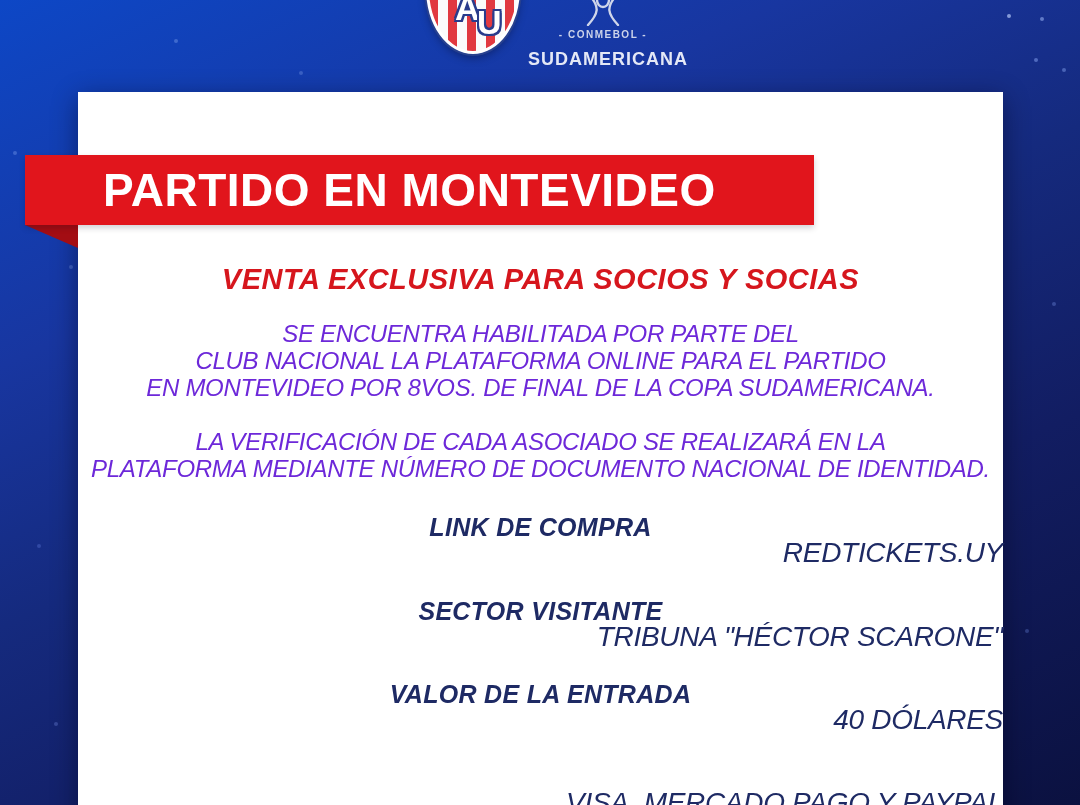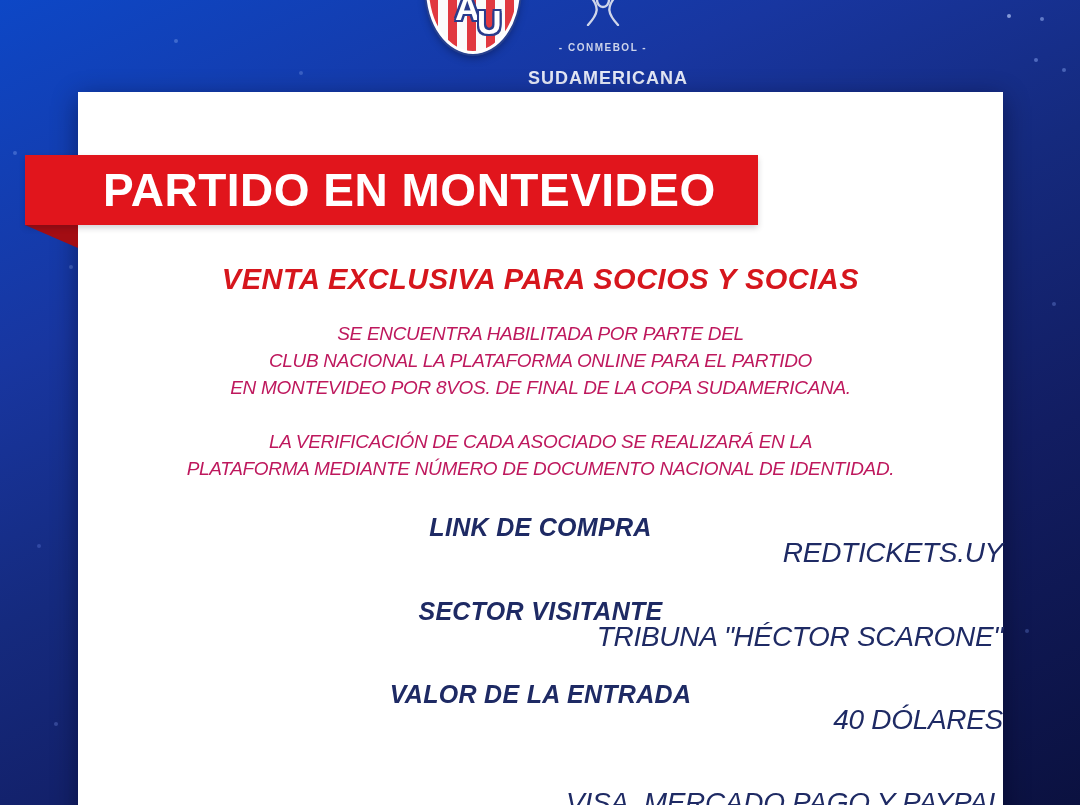--- a/index.html
+++ b/index.html
@@ -45,56 +45,56 @@
                 -2px -2px 0 #2a3c8c, 2px 2px 0 #2a3c8c, -2px 2px 0 #2a3c8c, 2px -2px 0 #2a3c8c;
   }
   .crest-letter.a { left:26px; top:46px; }
   .crest-letter.u { left:48px; top:60px; }
 
   .conmebol {
     position:absolute; left:528px; top:0; width:150px; text-align:center; color:#dfe4f4;
   }
   .conmebol .trophy { display:block; margin:0 auto; }
   .conmebol .small {
-    font-size:10px; font-weight:700; letter-spacing:1.5px; color:#ccd3ea; margin-top:16px;
+    font-size:10px; font-weight:700; letter-spacing:1.5px; color:#ccd3ea; margin-top:3px;
   }
   .conmebol .big {
-    font-size:18px; font-weight:700; letter-spacing:1px; color:#e4e8f6; margin-top:15px;
+    font-size:18px; font-weight:700; letter-spacing:1px; color:#e4e8f6; margin-top:9px;
   }
 
   
   .card {
     position:absolute; left:78px; top:92px; width:925px; height:760px;
     background:#ffffff;
     box-shadow:0 6px 24px rgba(0,0,25,.45);
   }
 
   
   .ribbon {
-    position:absolute; left:25px; top:155px; width:733px; height:70px;
+    position:absolute; left:25px; top:155px; width:789px; height:70px;
     background:#e1151c;
     color:#ffffff; font-weight:800; font-size:46px; letter-spacing:.5px;
     line-height:70px; padding-left:78px;
     box-shadow:0 3px 6px rgba(0,0,25,.18);
     z-index:3;
   }
   .ribbon-fold {
     position:absolute; left:25px; top:225px; width:53px; height:23px;
     background:#a30d13;
     clip-path:polygon(0 0, 100% 0, 100% 100%);
     z-index:2;
   }
 
   
   .line {
     position:absolute; left:0; width:100%; text-align:center;
     line-height:32px; height:32px; white-space:nowrap;font-style:italic;
   }
   .subtitle { color:#d6161d; font-weight:800; font-size:29px; letter-spacing:.5px; }
-  .body-line { color:#be185d; font-size:19px; letter-spacing:-0.3px; }
+  .body-line { color:#6d28d9; font-size:24px; letter-spacing:-0.3px; }
   .sec-heading { color:#1e2a64; font-weight:800; font-size:25px; letter-spacing:.3px; }
   .sec-value { color:#1e2a64; font-size:28px; letter-spacing:-0.3px;text-align:right; }
 </style>
 </head>
 <body>
 
 <div class="page">
 
   <div class="stars"></div>
 

